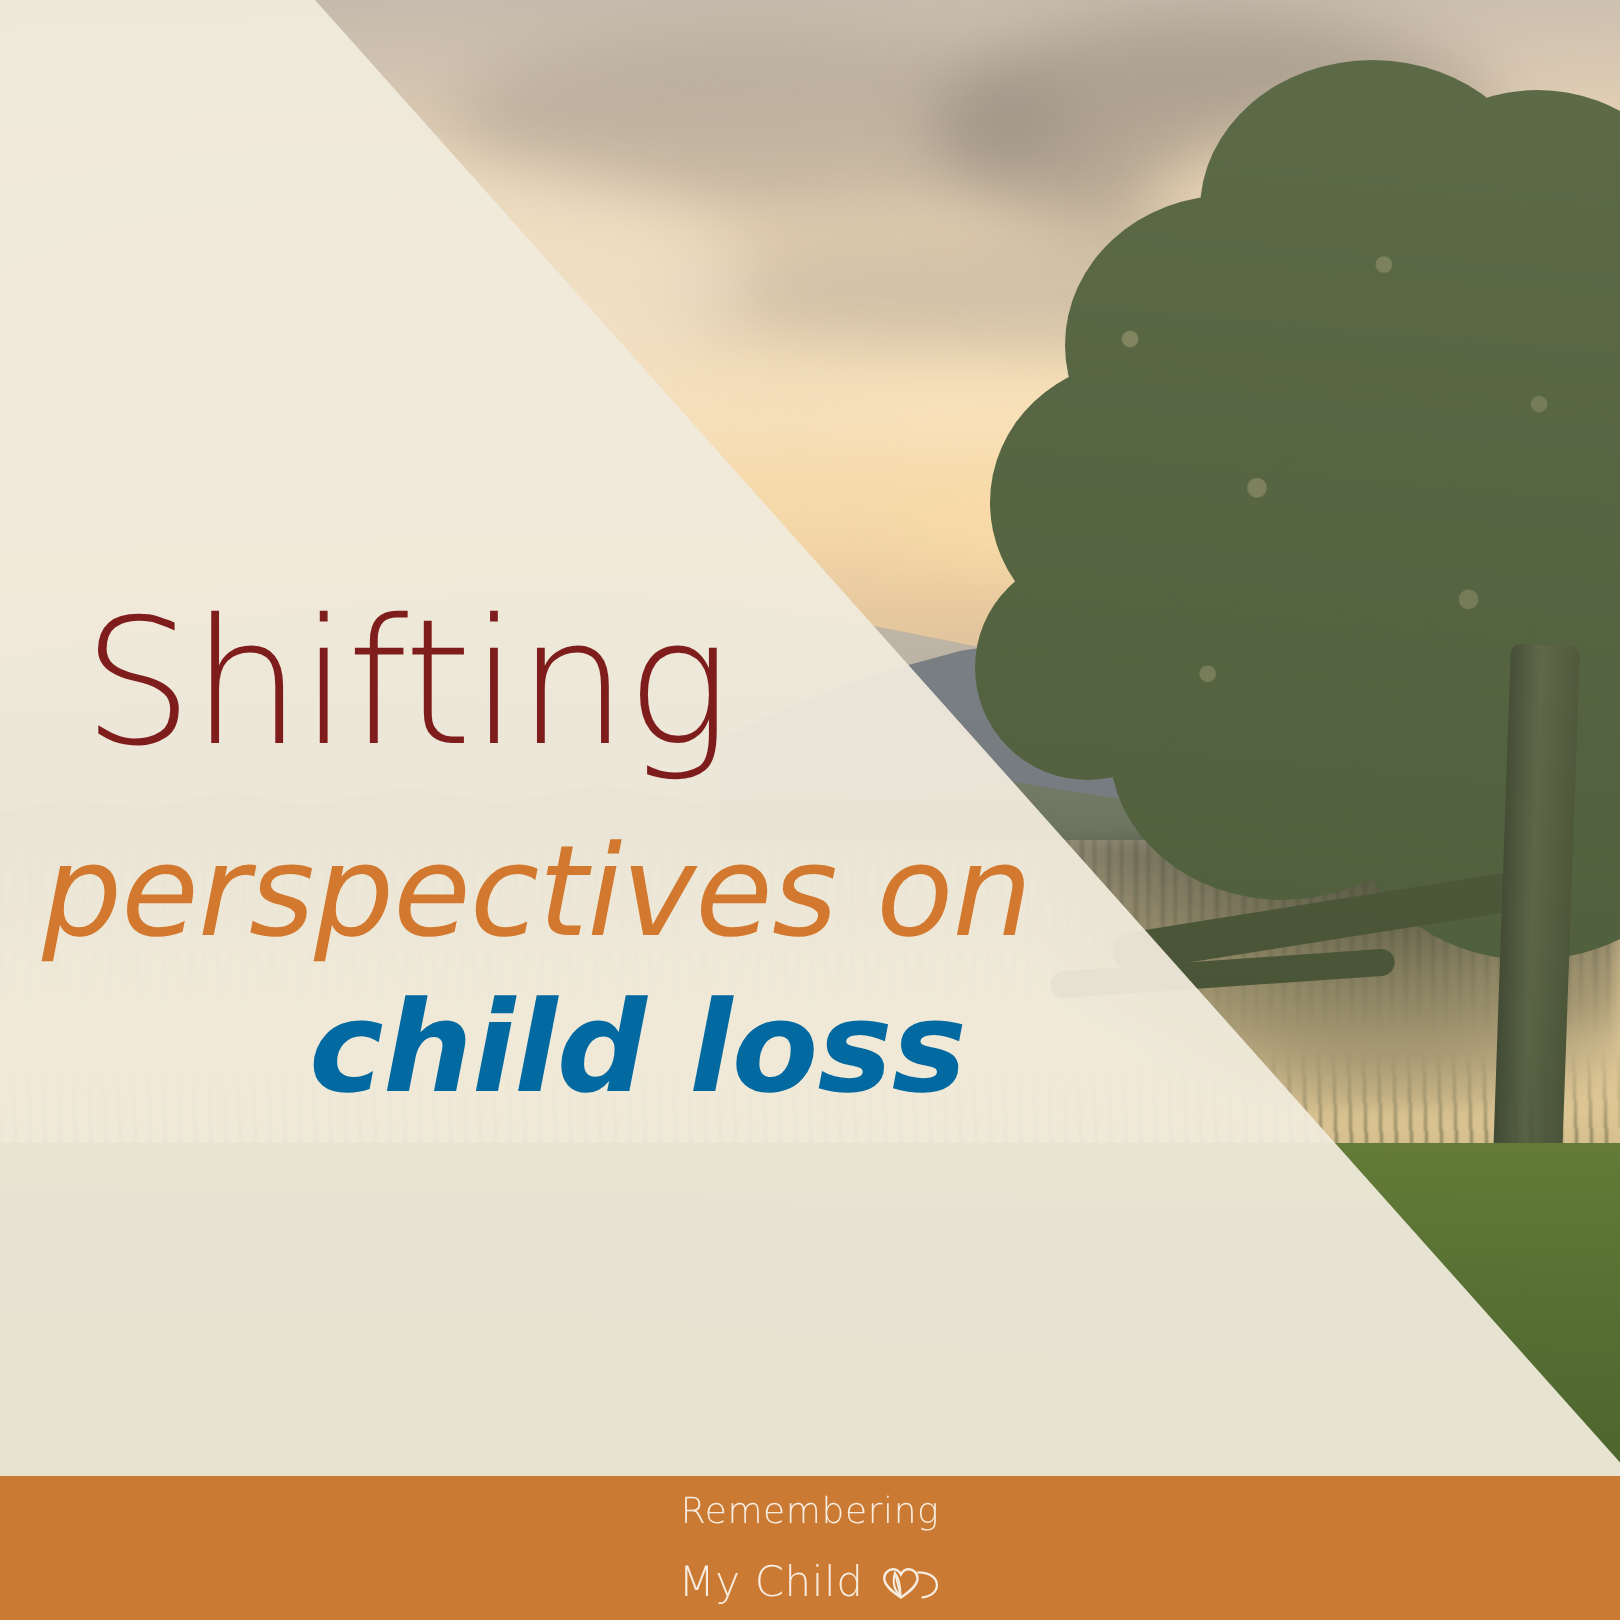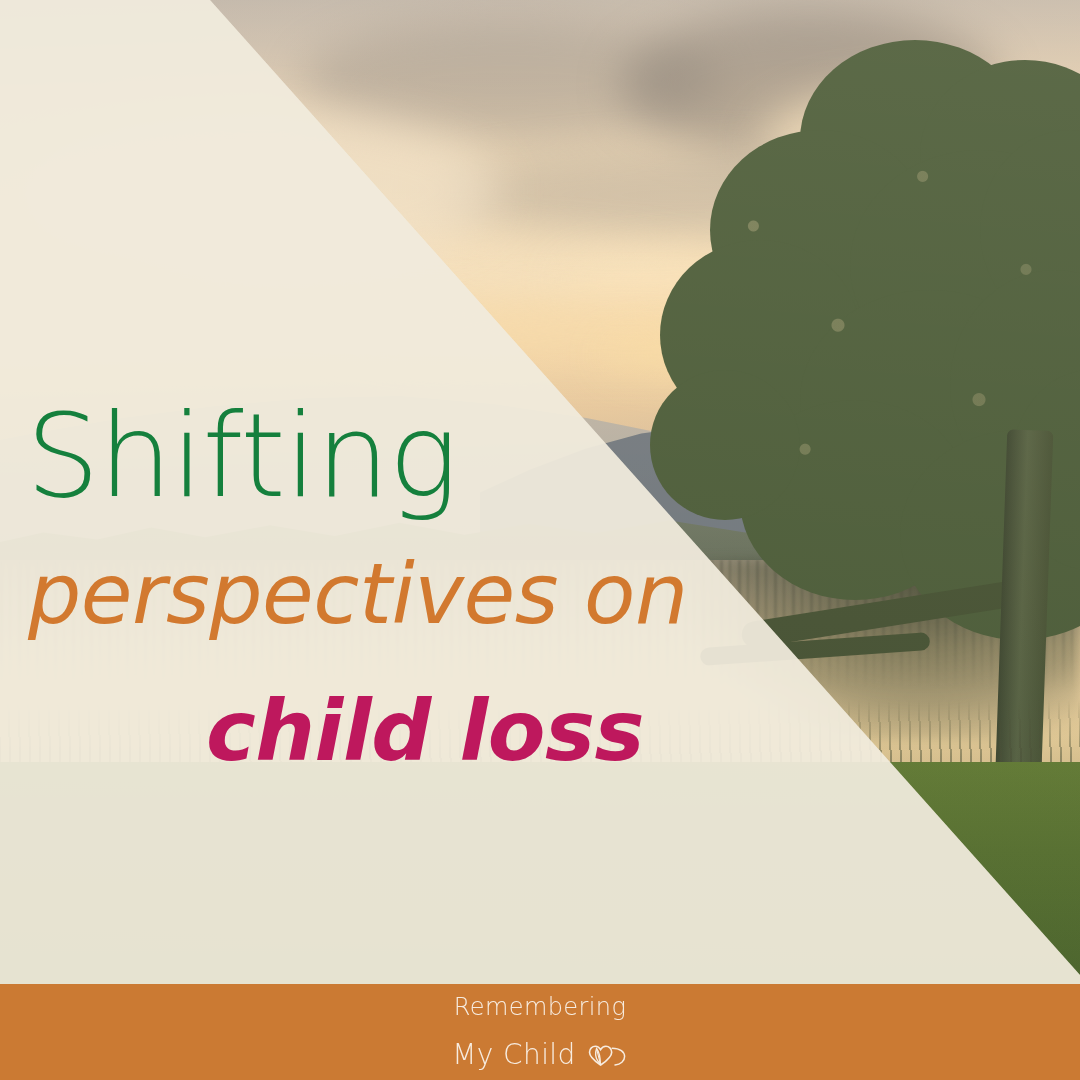--- a/index.html
+++ b/index.html
@@ -171,38 +171,38 @@
   
   .headline {
     position:absolute; left:0; top:398px; width:760px;
     color:#d2792f;
   }
   .line1 {
     font-family:"DejaVu Sans", sans-serif;
     font-weight:300; font-style:normal;
     font-size:116px; line-height:1.0;
     letter-spacing:-1px;
-    padding-left:26px;
-    color:#15803d;
+    padding-left:55px;
+    color:#7f1d1d;
   }
   .line2 {
     font-family:"DejaVu Sans", sans-serif;
     font-weight:300; font-style:italic;
     font-size:84px; line-height:1.0;
     letter-spacing:-.5px;
     padding-left:28px; margin-top:38px;
     color:#d2792f;
   }
   .line3 {
     font-family:"DejaVu Sans", sans-serif;
     font-weight:bold; font-style:italic;
     font-size:84px; line-height:1.0;
     letter-spacing:-.5px;
-    padding-left:206px; margin-top:53px;
-    color:#be185d;
+    padding-left:206px; margin-top:20px;
+    color:#0369a1;
   }
 
   
   .footer {
     position:absolute; left:0; top:984px; width:1080px; height:96px;
     background:#cb7a33;
     display:flex; flex-direction:column;
     align-items:center; justify-content:center;
   }
   .brand {

